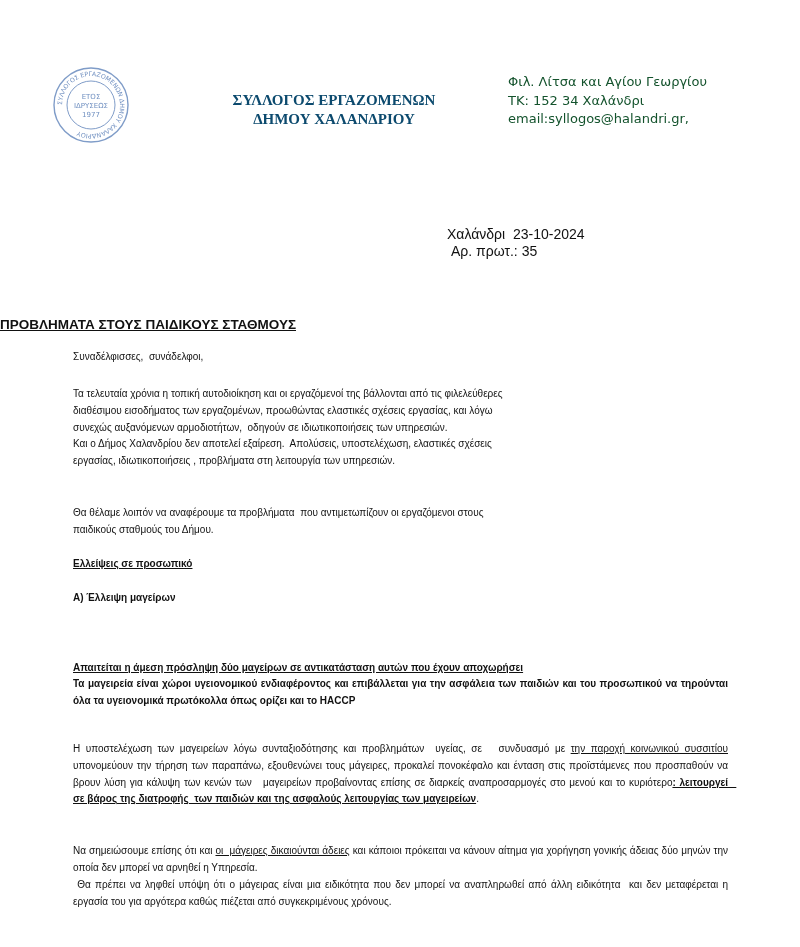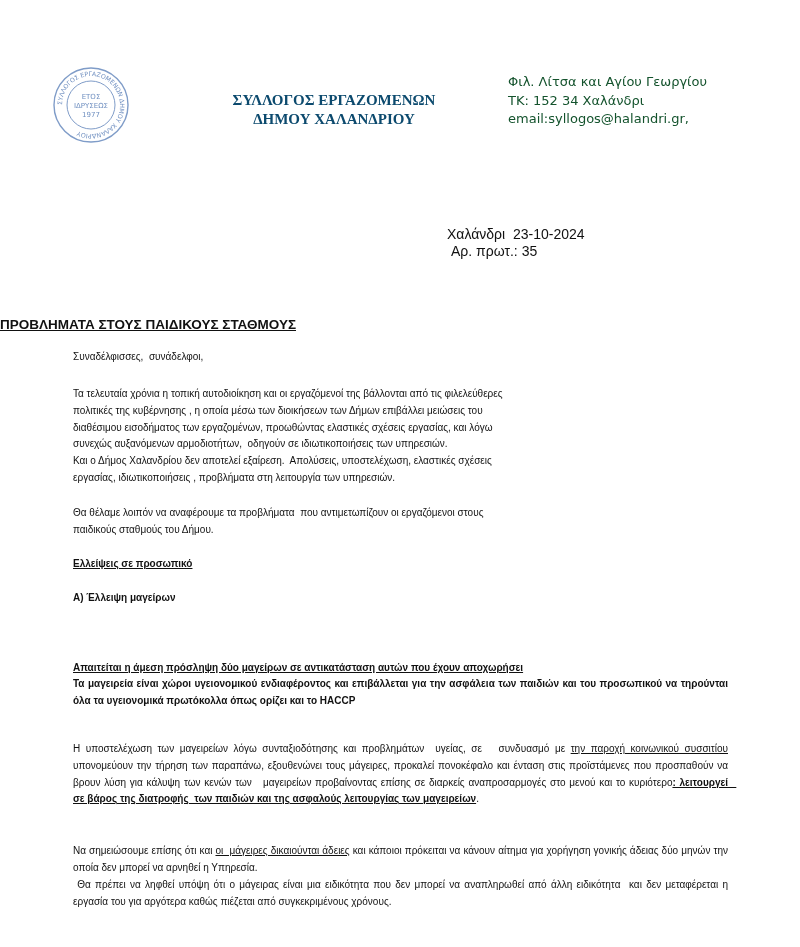--- a/index.html
+++ b/index.html
@@ -48,21 +48,20 @@
   <div style="white-space:pre">Χαλάνδρι  23-10-2024</div>
   <div class="l2">Αρ. πρωτ.: 35</div>
 </div>
 
 <div class="title">ΠΡΟΒΛΗΜΑΤΑ ΣΤΟΥΣ ΠΑΙΔΙΚΟΥΣ ΣΤΑΘΜΟΥΣ</div>
 
 <div class="p" style="top:349px;white-space:pre">Συναδέλφισσες,  συνάδελφοι,</div>
 
 <div class="p" style="top:386px;">
   <div>Τα τελευταία χρόνια η τοπική αυτοδιοίκηση και οι εργαζόμενοί της βάλλονται από τις φιλελεύθερες</div>
-  <div>πολιτικές της κυβέρνησης , η οποία μέσω των διοικήσεων των Δήμων επιβάλλει μειώσεις του</div>
   <div>διαθέσιμου εισοδήματος των εργαζομένων, προωθώντας ελαστικές σχέσεις εργασίας, και λόγω</div>
   <div style="white-space:pre">συνεχώς αυξανόμενων αρμοδιοτήτων,  οδηγούν σε ιδιωτικοποιήσεις των υπηρεσιών.</div>
   <div style="white-space:pre">Και ο Δήμος Χαλανδρίου δεν αποτελεί εξαίρεση.  Απολύσεις, υποστελέχωση, ελαστικές σχέσεις</div>
   <div>εργασίας, ιδιωτικοποιήσεις , προβλήματα στη λειτουργία των υπηρεσιών.</div>
 </div>
 
 <div class="p" style="top:505px;">
   <div style="white-space:pre">Θα θέλαμε λοιπόν να αναφέρουμε τα προβλήματα  που αντιμετωπίζουν οι εργαζόμενοι στους</div>
   <div>παιδικούς σταθμούς του Δήμου.</div>
 </div>

